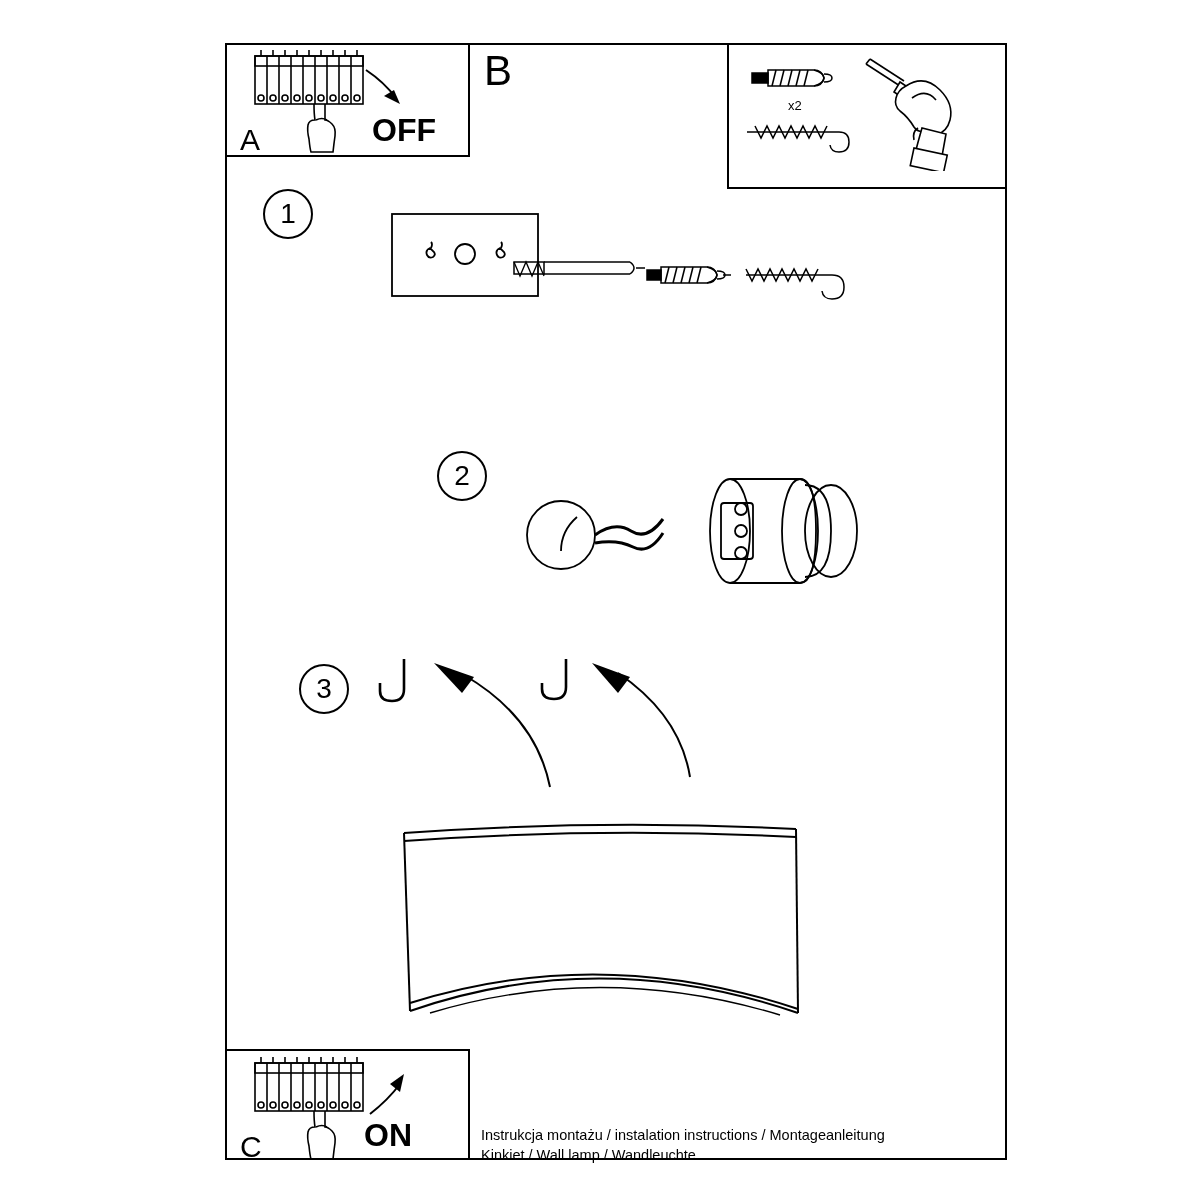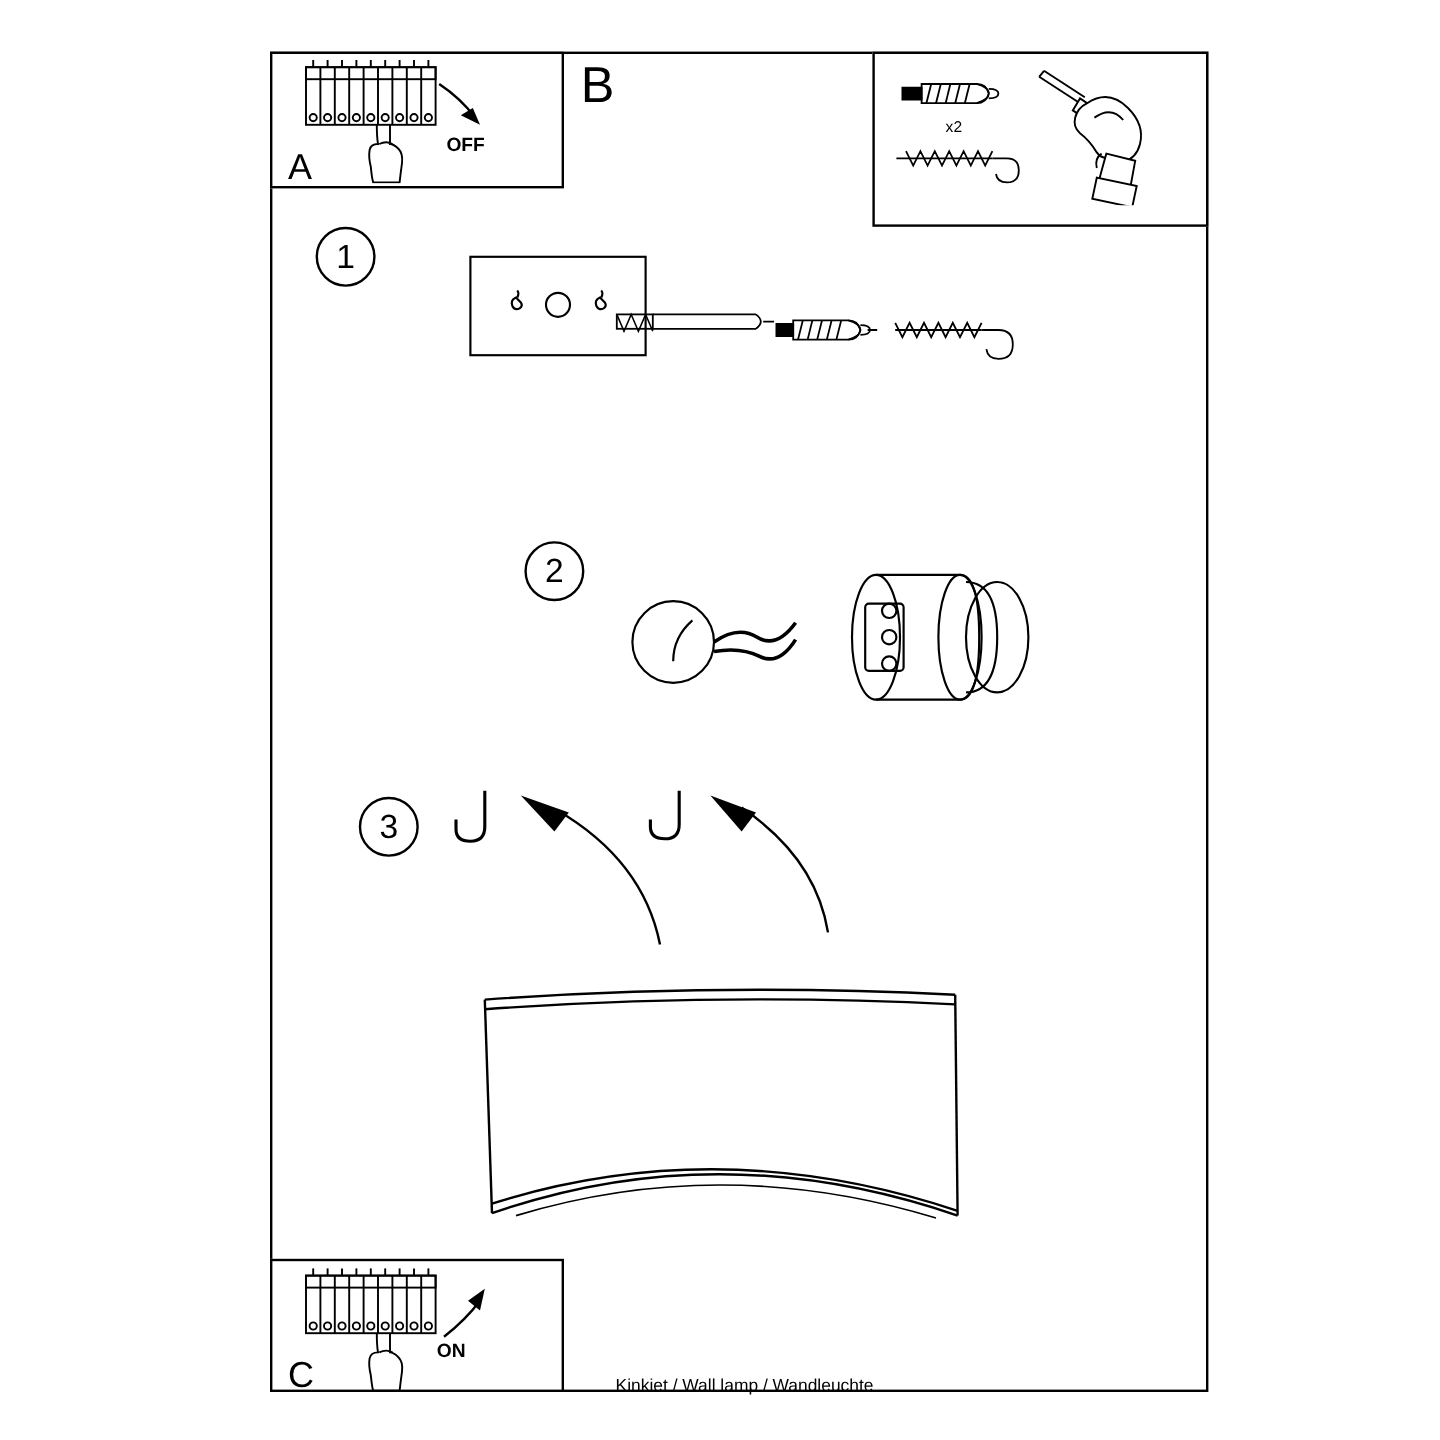--- a/index.html
+++ b/index.html
@@ -50,21 +50,21 @@
   
   .panel-c { left: 225px; top: 1049px; width: 245px; height: 111px; }
 
   .corner-letter {
     position: absolute;
     font-size: 30px;
     line-height: 1;
   }
   .onoff-word {
     position: absolute;
-    font-size: 16px;
+    font-size: 32px;
     font-weight: bold;
     line-height: 1;
   }
   .step-circle {
     position: absolute;
     width: 50px;
     height: 50px;
     border: 2px solid #000;
     border-radius: 50%;
     box-sizing: border-box;
@@ -391,15 +391,16 @@
 
   <div class="art" style="left:358px; top:1072px;">
     <svg width="56" height="46" viewBox="0 0 56 46">
       <g fill="none" stroke="#000" stroke-width="2">
         <path d="M12 42 q18 -14 30 -30"></path>
       </g>
       <polygon points="46,2 42,20 32,12" fill="#000"></polygon>
     </svg>
   </div>
 
-  <div class="footer-text" style="left:481px; top:1144px;margin-left:32px;">Kinkiet / Wall lamp / Wandleuchte</div>
+  <div class="footer-text" style="left:481px; top:1124px;">Instrukcja montażu / instalation instructions / Montageanleitung</div>
+  <div class="footer-text" style="left:481px; top:1144px;">Kinkiet / Wall lamp / Wandleuchte</div>
 
 </div>
 
 </body></html>

